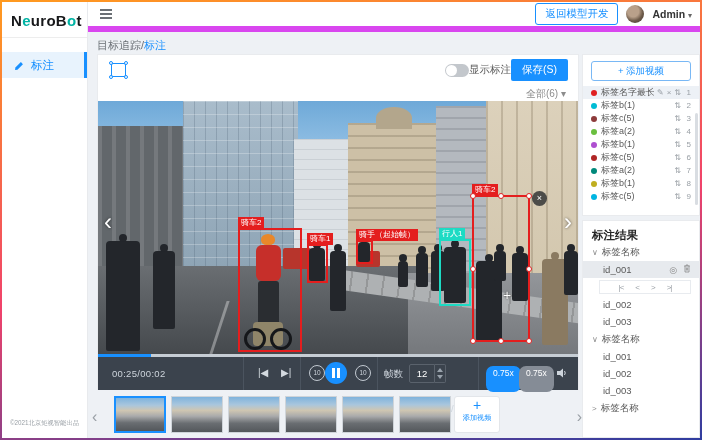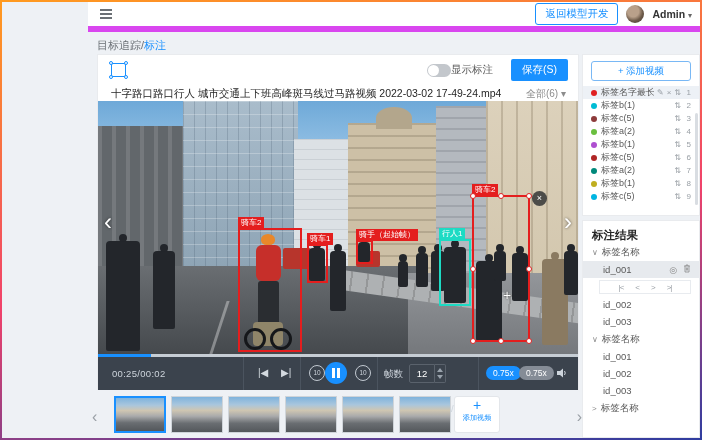--- a/index.html
+++ b/index.html
@@ -47,21 +47,21 @@
   .work-toolbar { height:26px; display:flex; align-items:center; padding:4px 10px 0 13px; }
   .tool-rect { position:relative; width:15px; height:14px; border:1.5px solid #1890ff; border-radius:2px; cursor:pointer; }
   .tool-rect i { position:absolute; width:4px; height:4px; background:#fff; border:1.2px solid #1890ff; border-radius:50%; }
   .tool-rect i:nth-child(1){ left:-3px; top:-3px; } .tool-rect i:nth-child(2){ right:-3px; top:-3px; }
   .tool-rect i:nth-child(3){ left:-3px; bottom:-3px; } .tool-rect i:nth-child(4){ right:-3px; bottom:-3px; }
   .work-toolbar .right { margin-left:auto; display:flex; align-items:center; }
   .toggle { width:24px; height:13px; border-radius:7px; background:#c3c7cc; position:relative; cursor:pointer; }
   .toggle i { position:absolute; left:1px; top:1px; width:11px; height:11px; border-radius:50%; background:#fff; }
   .toggle-label { font-size:10.5px; color:#595959; }
   .save-btn { background:#1890ff; color:#fff; border:none; border-radius:2px; font-size:10.5px;
-              padding:4px 11px; cursor:pointer;margin-left:18px; }
+              padding:4px 11px; cursor:pointer; }
   .title-row { display:flex; align-items:center; padding:6px 12px 0 13px; }
   .vid-title { font-size:10.5px; color:#262626; white-space:nowrap; overflow:hidden; }
   .filter { margin-left:auto; font-size:10px; color:#8c8c8c; cursor:pointer; white-space:nowrap; }
 
   
   .video { position:absolute; left:0; top:46px; width:480px; height:253px; overflow:hidden;
            background:linear-gradient(180deg,#6ea9d8 0%,#9ec7e8 25%,#c6dcee 45%,#d9dfe3 55%,#cfd3d6 100%); }
   .sc { position:absolute; }
   .b-left  { left:0; top:25px; width:92px; height:228px; background:#62676b;
              background-image:repeating-linear-gradient(90deg,rgba(255,255,255,.12) 0 4px,transparent 4px 14px); }
@@ -143,21 +143,21 @@
   .flabel { position:absolute; left:286px; top:11px; font-size:9.5px; }
   .finput { position:absolute; left:311px; top:7px; width:26px; height:19px; background:transparent;
             border:1px solid #5a626c; border-radius:2px 0 0 2px; color:#fff; font-size:9.5px;
             text-align:center; font-family:inherit; }
   .fspin { position:absolute; left:337px; top:7px; width:11px; height:19px; border:1px solid #5a626c;
            border-left:none; border-radius:0 2px 2px 0; cursor:pointer; }
   .fspin i { position:absolute; left:2px; width:0; height:0; border-left:3px solid transparent; border-right:3px solid transparent; }
   .fspin i.up { top:3px; border-bottom:4px solid #9aa3ad; }
   .fspin i.dn { bottom:3px; border-top:4px solid #9aa3ad; }
   .ftotal { position:absolute; left:353px; top:11px; font-size:9.5px;margin-top:35px; }
-  .pill { position:absolute; top:9px; height:14px; border-radius:7px; color:#fff; font-size:8.5px;
+  .pill { position:absolute; top:9px; height:26px; border-radius:7px; color:#fff; font-size:8.5px;
           line-height:14px; padding:0 7px; cursor:pointer; }
   .pill.on { left:388px; background:#1890ff; }
   .pill.off { left:421px; background:#858c96; }
   .vol { position:absolute; left:458px; top:10px; cursor:pointer; }
 
   
   .strip { position:absolute; left:88px; top:392px; height:44px; right:120px; }
   .schev { position:absolute; top:14px; color:#9aa0a6; font-size:16px; cursor:pointer; }
   .schev.l { left:2px; } .schev.r { right:-2px; }
   .thumb { position:absolute; top:2px; width:52px; height:37px; border:1px solid #cfd4d9; cursor:pointer;
@@ -193,20 +193,30 @@
   .pager { display:flex; justify-content:center; gap:12px; align-items:center; height:14px;
            margin:2px 8px 2px 16px; border:1px solid #e8ebef; background:#fff; }
   .pager span { font-size:8px; color:#9aa0a6; cursor:pointer; letter-spacing:-1px; }
 </style>
 </head>
 <body>
 
 <div class="frame">
 <div class="app">
 
+  <aside class="sidebar">
+    <div class="logo"><span>N</span><span class="acc">e</span><span>uroB</span><span class="acc">o</span><span>t</span></div>
+    <div class="side-item">
+      <svg viewBox="0 0 16 16">
+            <path d="M2 11 L10 3 L13 6 L5 14 L1.5 14.5 Z" fill="#1890ff"></path>
+          </svg>
+      <span>标注</span>
+    </div>
+    <div class="side-footer">©2021北京矩视智能出品</div>
+  </aside>
 
   <header class="topbar">
     <div class="burger">
           <i></i>
           <i></i>
           <i></i>
         </div>
     <div class="topbar-right">
       <button class="back-btn">返回模型开发</button>
       <span class="avatar"></span>
@@ -228,21 +238,20 @@
           </div>
       <div class="right">
         <span class="toggle">
               <i></i>
             </span>
         <span class="toggle-label">显示标注</span>
         <button class="save-btn">保存(S)</button>
       </div>
     </div>
     <div class="title-row">
-      <span class="vid-title">十字路口路口行人 城市交通上下班高峰斑马线过马路视频 2022-03-02 17-49-24.mp4</span>
       <span class="filter"><span>全部(6)</span> <span>▾</span></span>
     </div>
 
     <div class="video">
       <div class="sc b-left"></div>
       <div class="sc b-glass"></div>
       <div class="sc b-white"></div>
       <div class="sc b-dome"></div>
       <div class="sc b-gray"></div>
       <div class="sc b-cream"></div>

